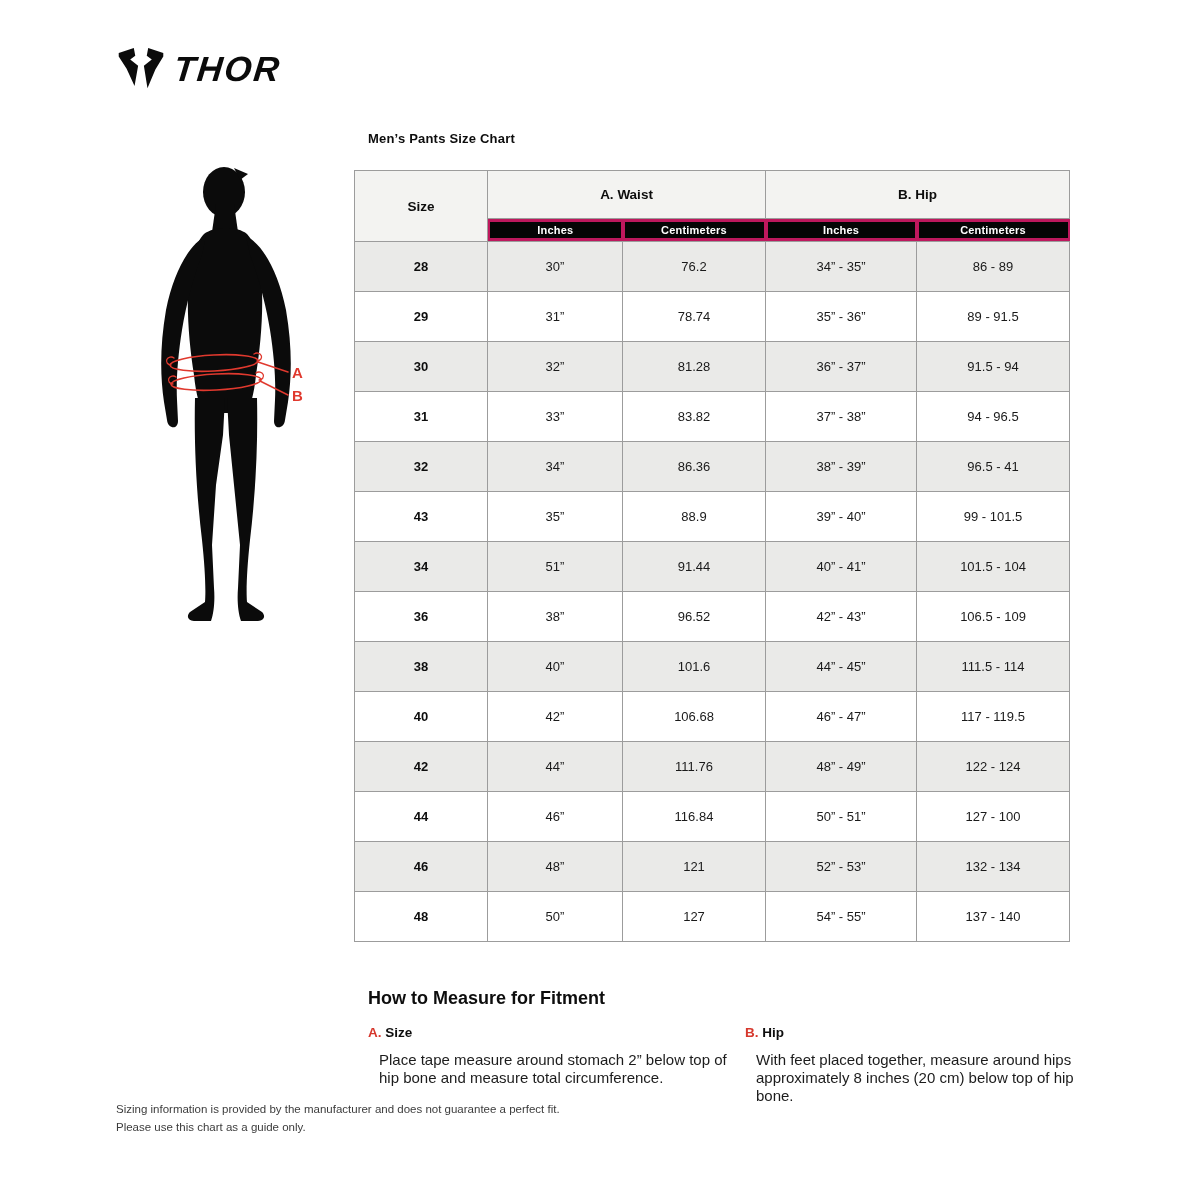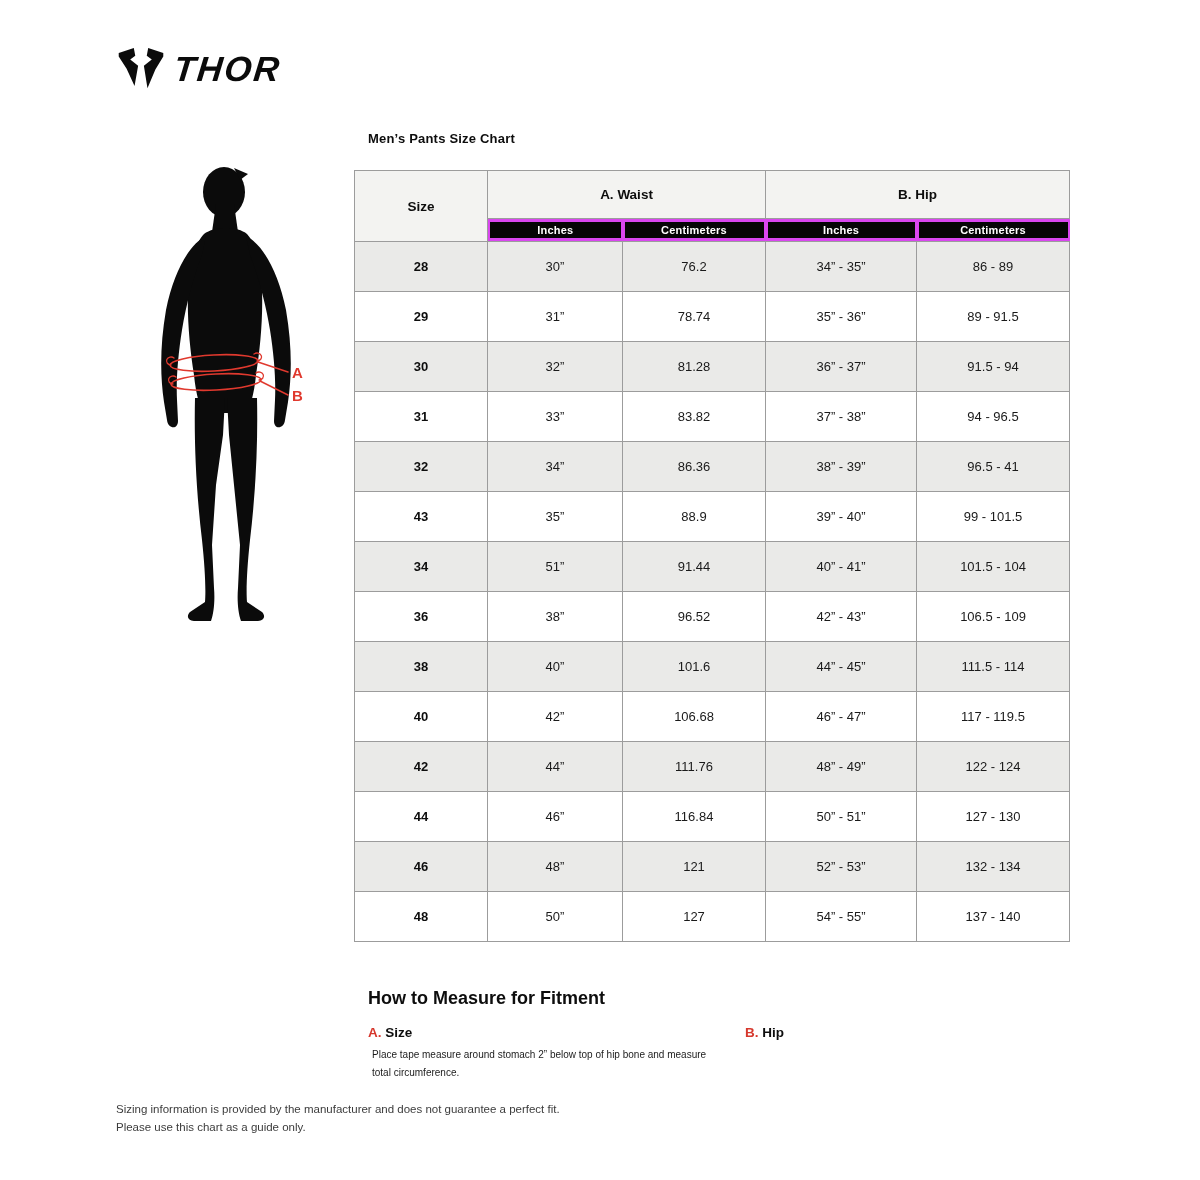--- a/index.html
+++ b/index.html
@@ -31,38 +31,38 @@
     border-collapse:collapse;table-layout:fixed;
   }
   table.size-chart th,table.size-chart td{
     border:1px solid var(--table_border);
     text-align:center;vertical-align:middle;padding:0;
   }
   table.size-chart .h1{
     background:var(--header_shade);height:48px;font-size:13.5px;font-weight:bold;
   }
   table.size-chart .bar-cell{
-    border:none;background:#d946ef;height:22px;padding:3px 2px;
+    border:none;background:#be185d;height:22px;padding:3px 2px;
   }
   .bar{
     background:#050505;color:#ffffff;font-size:11px;font-weight:bold;
     line-height:16px;height:16px;letter-spacing:.2px;
   }
   table.size-chart td{height:50px;font-size:13px;color:#1a1a1a;}
   table.size-chart td.size-col{font-weight:bold;color:#0d0d0d;}
   table.size-chart tr.alt td{background:var(--row_shade);}
   
   .howto{position:absolute;left:368px;top:988px;width:720px;}
   .howto-title{font-size:18px;font-weight:bold;margin:0 0 16px 0;}
   .howto-cols{display:flex;}
   .howto-col-a{width:377px;flex:none;}
   .howto-col-b{flex:1;}
   .howto h3{margin:0 0 6px 0;font-size:13.5px;font-weight:bold;}
   .howto .letter{color:var(--accent_red);}
-  .howto p{margin:4px;font-size:10px;line-height:18px;color:#1c1c1c;max-width:354px;}
+  .howto p{margin:11px;font-size:15px;line-height:18px;color:#1c1c1c;max-width:354px;}
   
   .footnote{position:absolute;left:116px;top:1101px;font-size:11.5px;line-height:17.5px;color:#3c3c3c;}
 </style>
 </head>
 <body>
 
 <div class="logo">
   <svg width="46" height="44" viewBox="0 0 64 58" aria-hidden="true">
     <g fill="#0b0b0b">
       <path d="M1,8 L22,1 L24,12 L17,17 L28,26 L23,54 L12,30 L1,13 Z"></path>
@@ -208,21 +208,21 @@
         <td>44”</td>
         <td>111.76</td>
         <td>48” - 49”</td>
         <td>122 - 124</td>
       </tr>
       <tr>
         <td class="size-col">44</td>
         <td>46”</td>
         <td>116.84</td>
         <td>50” - 51”</td>
-        <td>127 - 130</td>
+        <td>127 - 100</td>
       </tr>
       <tr class="alt">
         <td class="size-col">46</td>
         <td>48”</td>
         <td>121</td>
         <td>52” - 53”</td>
         <td>132 - 134</td>
       </tr>
       <tr>
         <td class="size-col">48</td>
@@ -236,20 +236,21 @@
 
 <div class="howto">
   <h2 class="howto-title">How to Measure for Fitment</h2>
   <div class="howto-cols">
     <div class="howto-col-a">
       <h3><span class="letter">A.</span> <span>Size</span></h3>
       <p>Place tape measure around stomach 2” below top of hip bone and measure total circumference.</p>
     </div>
     <div class="howto-col-b">
       <h3><span class="letter">B.</span> <span>Hip</span></h3>
+      <p>With feet placed together, measure around hips approximately 8 inches (20 cm) below top of hip bone.</p>
     </div>
   </div>
 </div>
 
 <div class="footnote">
   <div>Sizing information is provided by the manufacturer and does not guarantee a perfect fit.</div>
   <div>Please use this chart as a guide only.</div>
 </div>
 
 </body></html>

